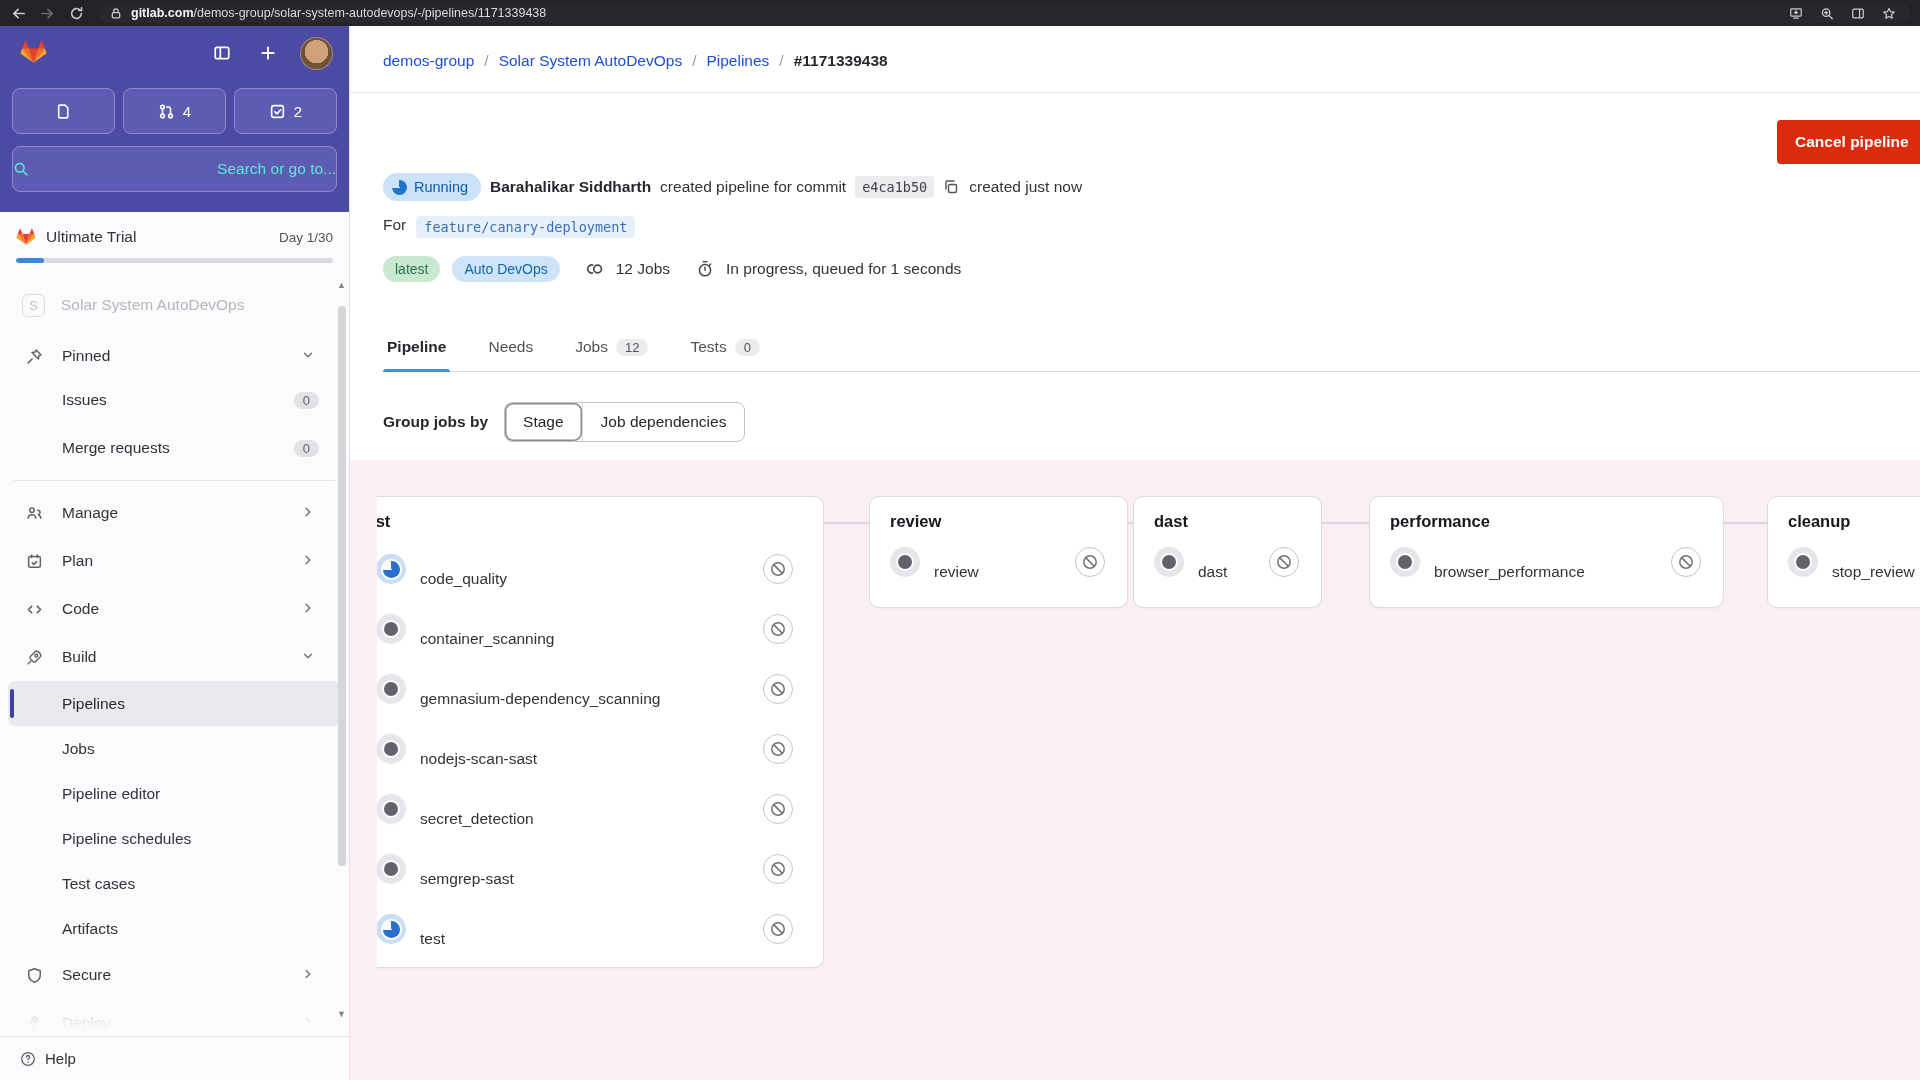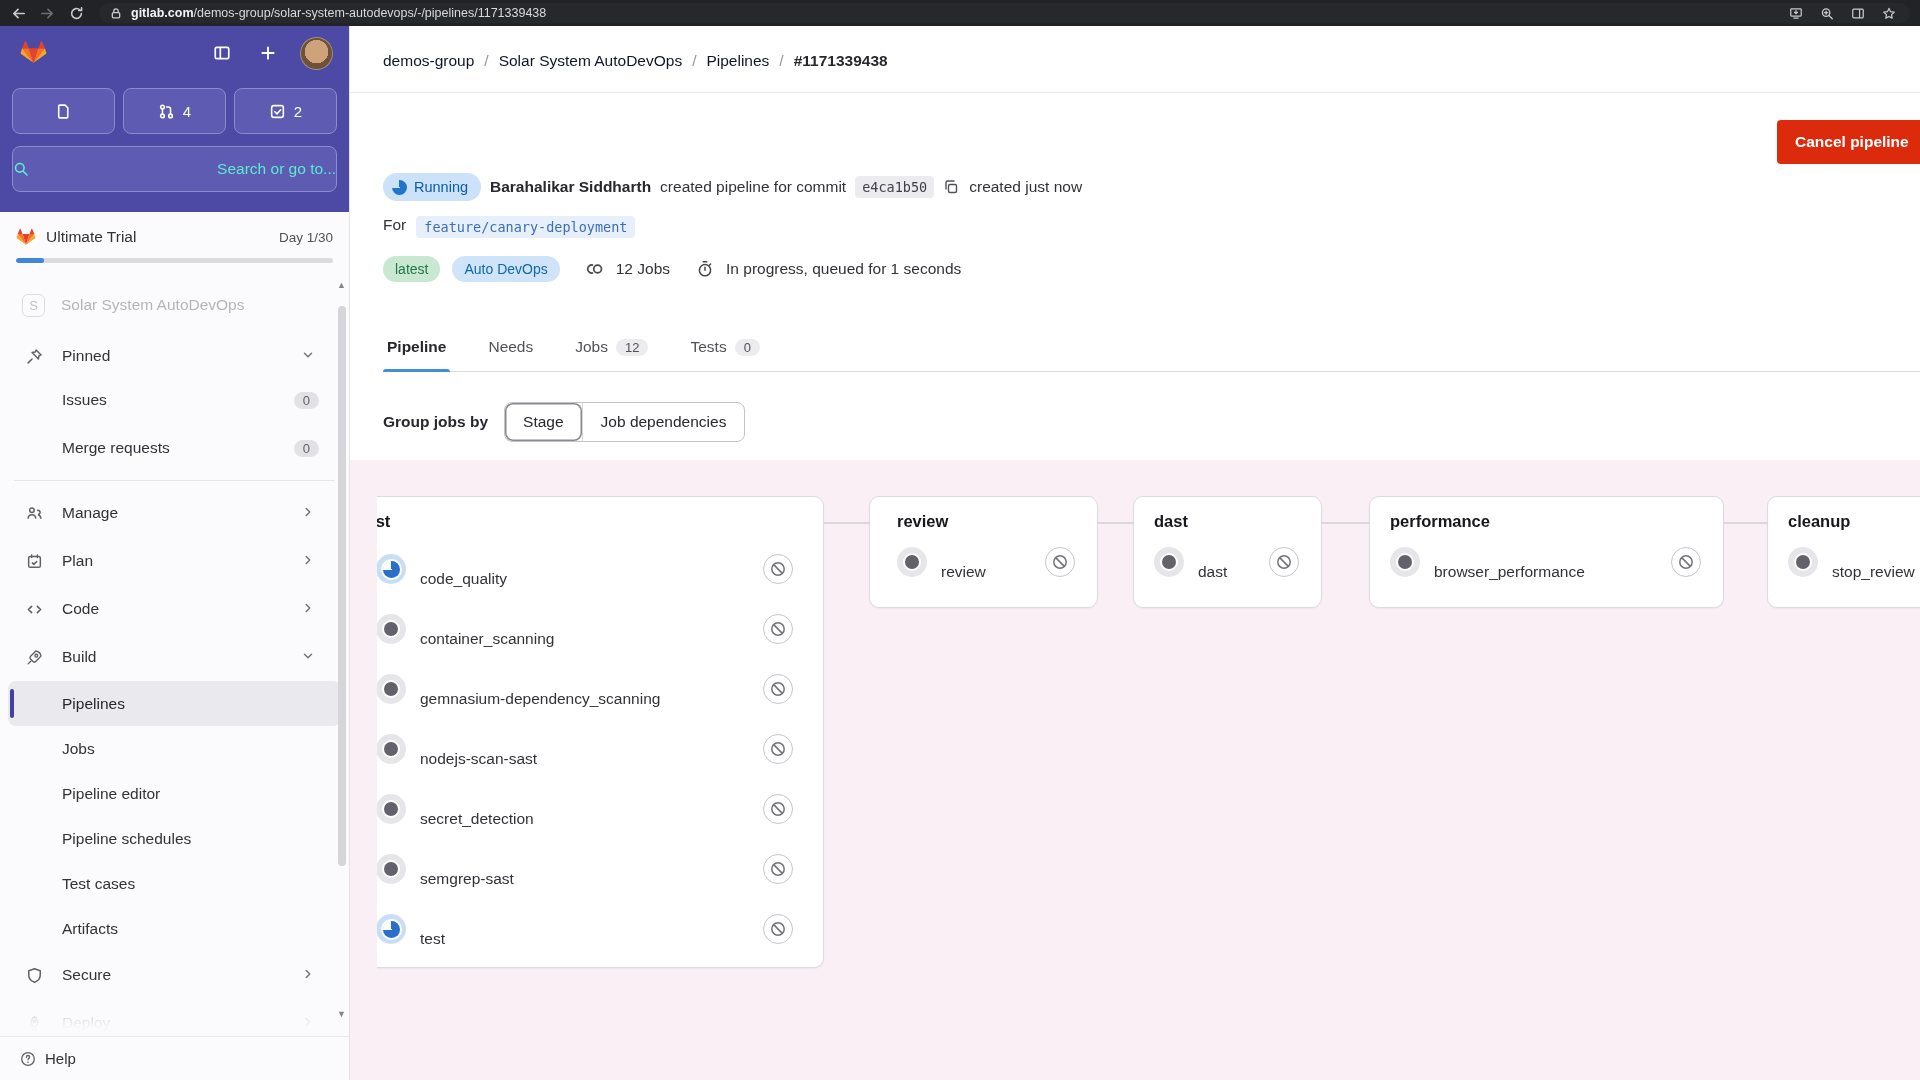--- a/index.html
+++ b/index.html
@@ -78,21 +78,21 @@
     background:linear-gradient(180deg, rgba(251,250,253,0) 0%, rgba(251,250,253,.95) 80%); }
   .sb-help { position:absolute; left:0; bottom:0; height:44px; right:0; border-top:1px solid #e7e6ea;
     display:flex; align-items:center; gap:9px; padding-left:20px; font-size:15px; color:#333238; background:#fbfafd; }
   .sb-help svg { width:16px; height:16px; color:#626168; }
   .sb-scrollbar { position:absolute; right:3px; top:280px; width:8px; height:560px; background:#d6d5da; border-radius:4px; }
   .sb-scroll-up, .sb-scroll-down { position:absolute; right:3px; color:#85848b; font-size:9px; }
   .sb-scroll-up { top:254px; } .sb-scroll-down { top:983px; }
 
   
   .breadcrumb { position:absolute; top:26px; left:33px; display:flex; gap:10px; font-size:15.5px; color:#48464c; align-items:center; }
-  .crumb { color:#0f172a; text-decoration:none; }
+  .crumb { color:#1d4ed8; text-decoration:none; }
   .crumb-sep { color:#9a999f; }
   .crumb.last { color:#28272d; font-weight:700; }
   .main-divider { position:absolute; top:66px; left:0; right:0; border-top:1px solid #e9e8ec; }
   .page-title { position:absolute; top:80px; left:33px; font-size:30px; font-weight:700; color:#18171d; letter-spacing:-.2px; }
   .cancel-btn { position:absolute; top:94px; left:1427px; width:185px; height:44px; background:#db2a0c;
     border:none; border-radius:4px; color:#fff; font-size:15.5px; font-weight:700; text-align:left; padding-left:18px;
     font-family:"Liberation Sans", sans-serif; }
 
   .status-row { position:absolute; top:146px; left:33px; display:flex; align-items:center; gap:9px; height:30px;
     font-size:15.5px; color:#333238; white-space:nowrap; }
@@ -583,21 +583,21 @@
                 <span class="job-name">test</span>
                 <span class="job-cancel">
                   <svg viewBox="0 0 16 16" fill="none" stroke="currentColor" stroke-width="1.5">
                     <circle cx="8" cy="8" r="6.2"></circle>
                     <path d="M3.9 3.9l8.2 8.2"></path>
                   </svg>
                 </span>
               </div>
             </div>
           </div>
-          <div class="stage-col single" style="left: 492px; width: 229px; height: 112px; padding-left: 7px;">
+          <div class="stage-col single" style="left: 492px; width: 259px; height: 112px;">
             <div class="stage-header">review</div>
             <div class="jobs">
               <div class="job-row">
                 <span class="job-status created"></span>
                 <span class="job-name">review</span>
                 <span class="job-cancel">
                   <svg viewBox="0 0 16 16" fill="none" stroke="currentColor" stroke-width="1.5">
                     <circle cx="8" cy="8" r="6.2"></circle>
                     <path d="M3.9 3.9l8.2 8.2"></path>
                   </svg>

